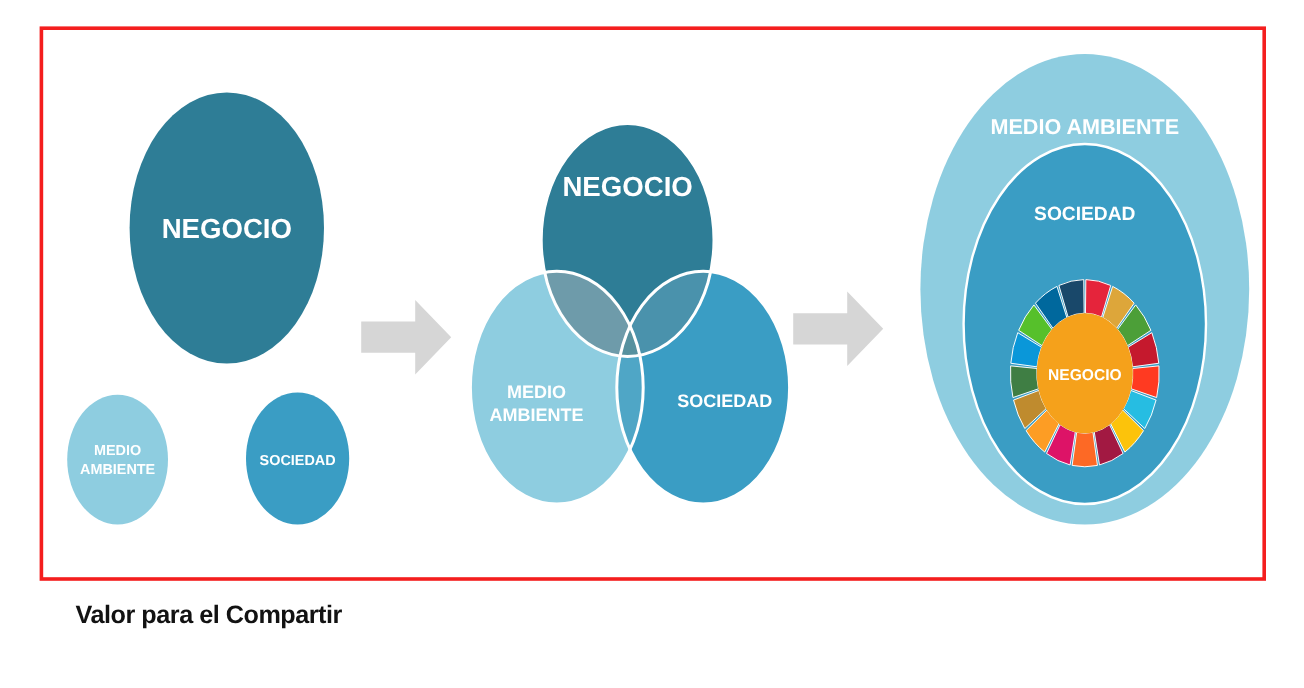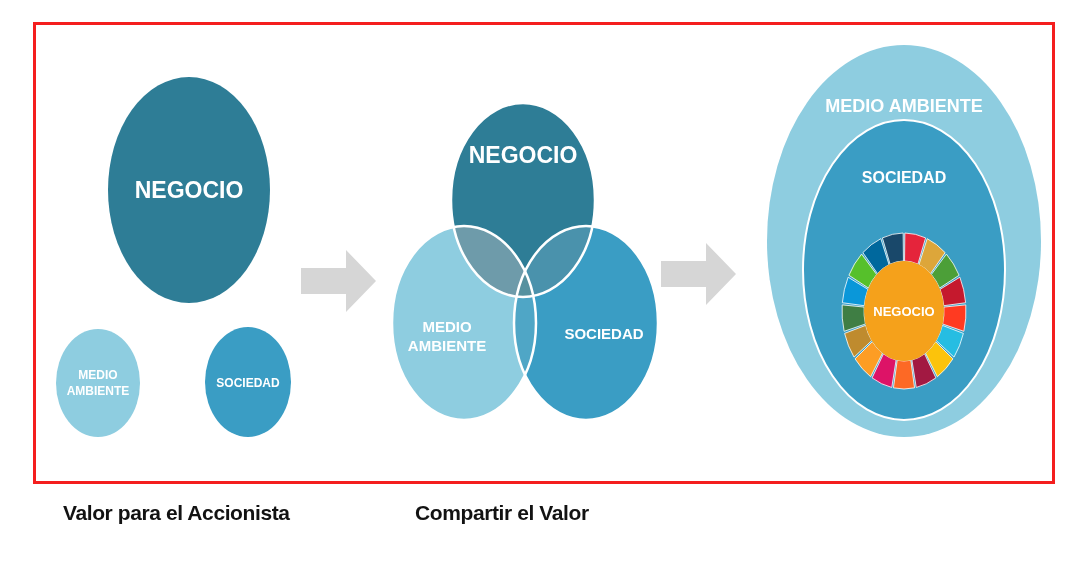--- a/index.html
+++ b/index.html
@@ -183,17 +183,16 @@
             <path d="M 846.4123992810803 212.88084555093332 A 62 78 0 0 1 867.134344818973 208.00760312727425 L 867.4415127864341 236.00487379953478 A 40 50 0 0 0 854.0725156652131 239.12874714803417 Z" fill="#19486A" stroke="#ffffff" stroke-width="0.8"></path>
           </g>
 
         <ellipse cx="868" cy="286" rx="40" ry="50" fill="#F5A11B"></ellipse>
         <text class="svg-label" x="868" y="288" font-size="13">NEGOCIO</text>
       </g>
     </svg>
   </div>
 
   <div id="caption-row">
-    <div class="caption" id="caption-0">Valor para el Accionista</div>
-    <div class="caption" id="caption-1">Compartir el Valor</div>
+    <div class="caption" id="caption-0">Valor para el Compartir</div>
   </div>
 
 </div>
 
 </body></html>

